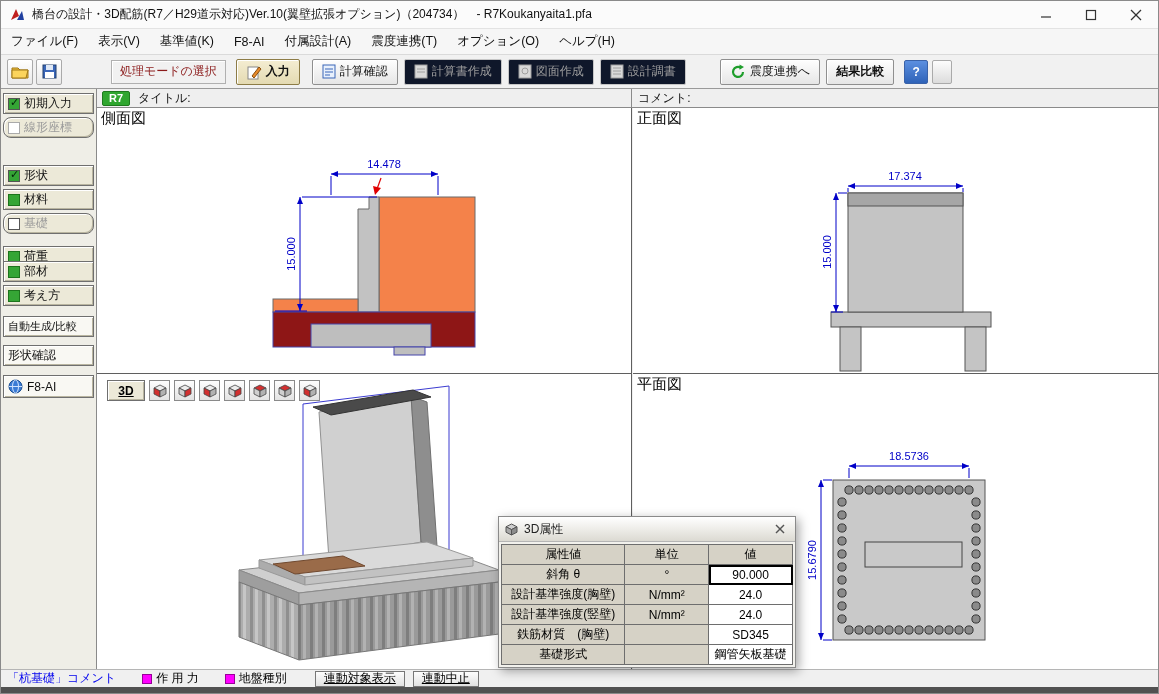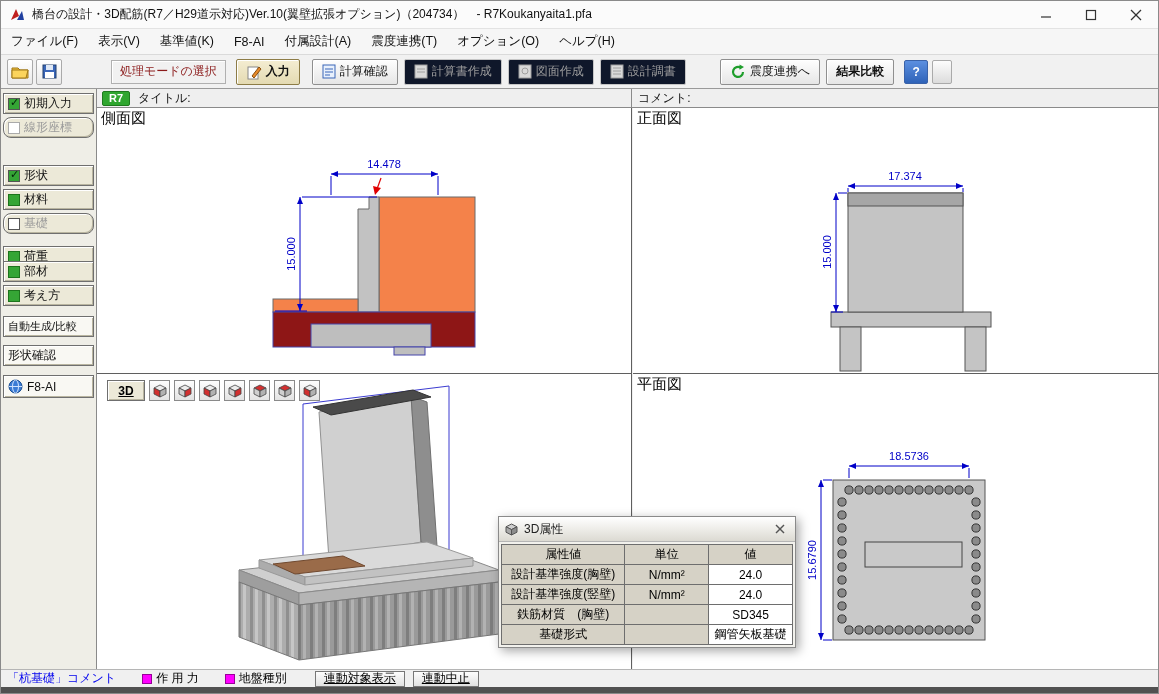--- a/index.html
+++ b/index.html
@@ -493,20 +493,25 @@
         </span>
     </div>
     <table class="dlg-table">
       <tbody>
           <tr>
         <th class="c-attr">属性値</th>
         <th class="c-unit">単位</th>
         <th class="c-attr" style="width:84px">値</th>
       </tr>
       <tr>
+        <td class="c-attr">斜角 θ</td>
+        <td class="c-unit">°</td>
+        <td class="c-val sel">90.000</td>
+      </tr>
+      <tr>
         <td class="c-attr">設計基準強度(胸壁)</td>
         <td class="c-unit">N/mm²</td>
         <td class="c-val">24.0</td>
       </tr>
       <tr>
         <td class="c-attr">設計基準強度(竪壁)</td>
         <td class="c-unit">N/mm²</td>
         <td class="c-val">24.0</td>
       </tr>
       <tr>

